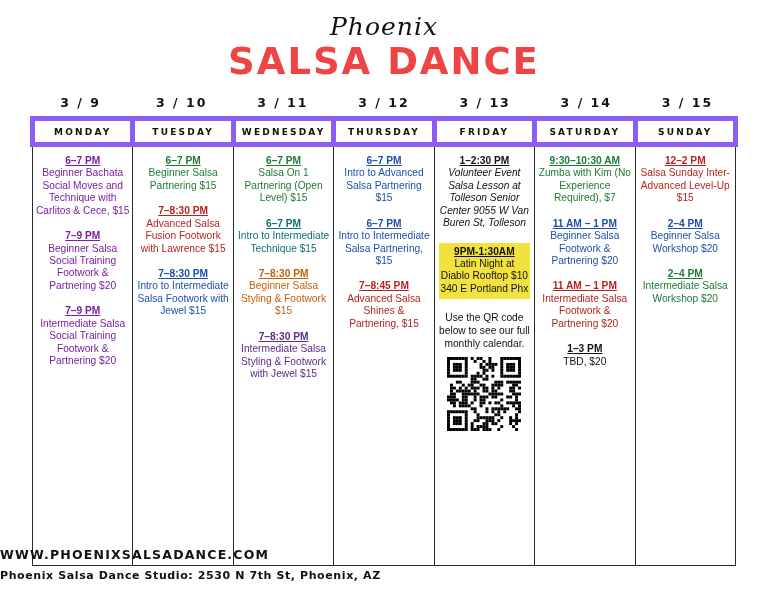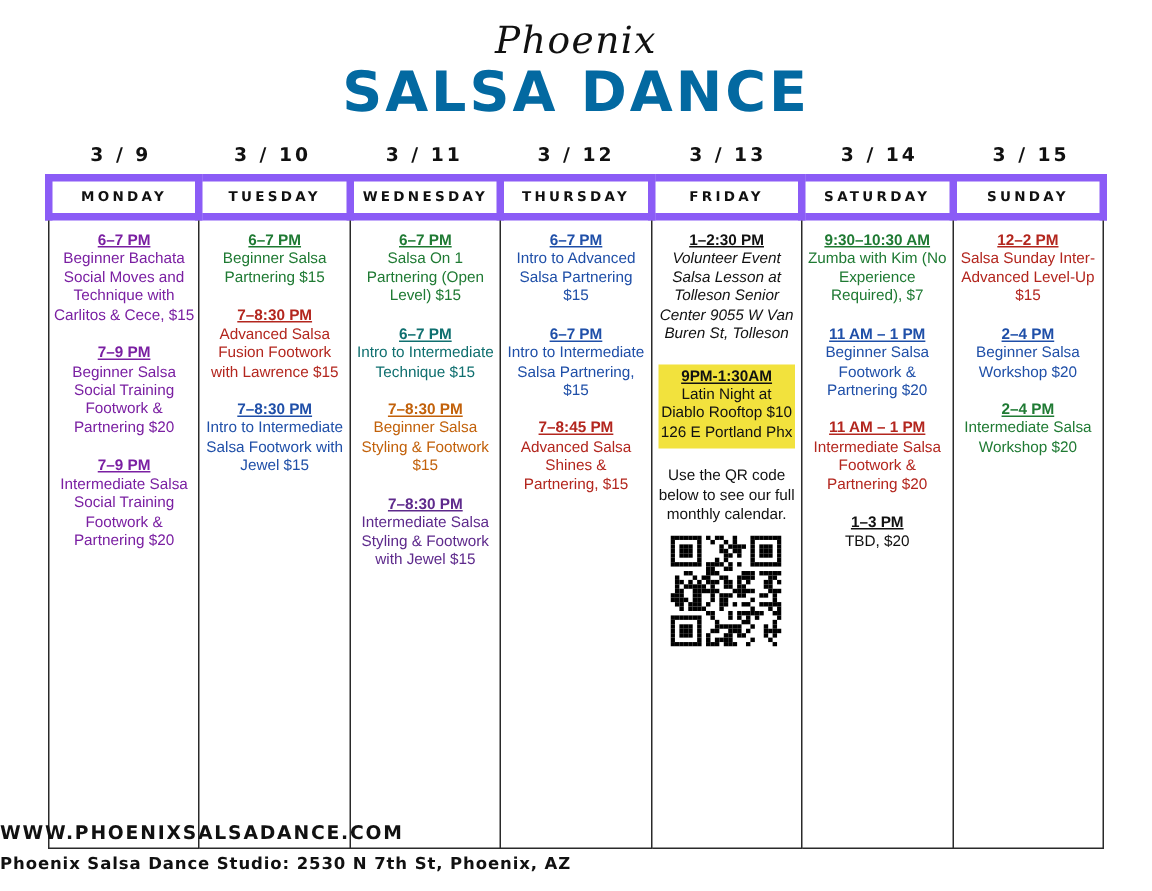--- a/index.html
+++ b/index.html
@@ -34,21 +34,21 @@
     line-height: 1.05;
     color: #111;
   }
   .title-main {
     font-family: "DejaVu Sans", sans-serif;
     font-weight: bold;
     font-size: 37px;
     letter-spacing: 2px;
     line-height: 1.1;
     margin-top: 2px;
-    color: #0369a1;
+    color: #ef4444;
   }
   
   .cal {
     margin: 12px 30px 0 30px;
     width: 708px;
   }
   .dates-row {
     display: flex;
     width: 100%;
   }
@@ -241,21 +241,21 @@
                 <span class="d">Advanced Salsa Shines &amp; Partnering, $15</span>
               </div>
             </td>
             <td>
               <div class="ev italic" style="color: rgb(17, 17, 17);">
                 <span class="t">1–2:30 PM</span>
                 <span class="d">Volunteer Event Salsa Lesson at Tolleson Senior Center 9055 W Van Buren St, Tolleson</span>
               </div>
               <div class="ev highlight" style="color: rgb(17, 17, 17);">
                 <span class="t">9PM-1:30AM</span>
-                <span class="d">Latin Night at Diablo Rooftop $10 126 E Portland Phx</span>
+                <span class="d">Latin Night at Diablo Rooftop $10 340 E Portland Phx</span>
               </div>
               <div class="note">Use the QR code below to see our full monthly calendar.</div>
               <div class="qr-wrap">
                 <svg viewBox="0 0 25 25" class="qr">
                   <rect width="25" height="25" fill="#ffffff"></rect>
                   <rect x="0" y="0" width="1" height="1" fill="#000000"></rect>
                   <rect x="1" y="0" width="1" height="1" fill="#000000"></rect>
                   <rect x="2" y="0" width="1" height="1" fill="#000000"></rect>
                   <rect x="3" y="0" width="1" height="1" fill="#000000"></rect>
                   <rect x="4" y="0" width="1" height="1" fill="#000000"></rect>

